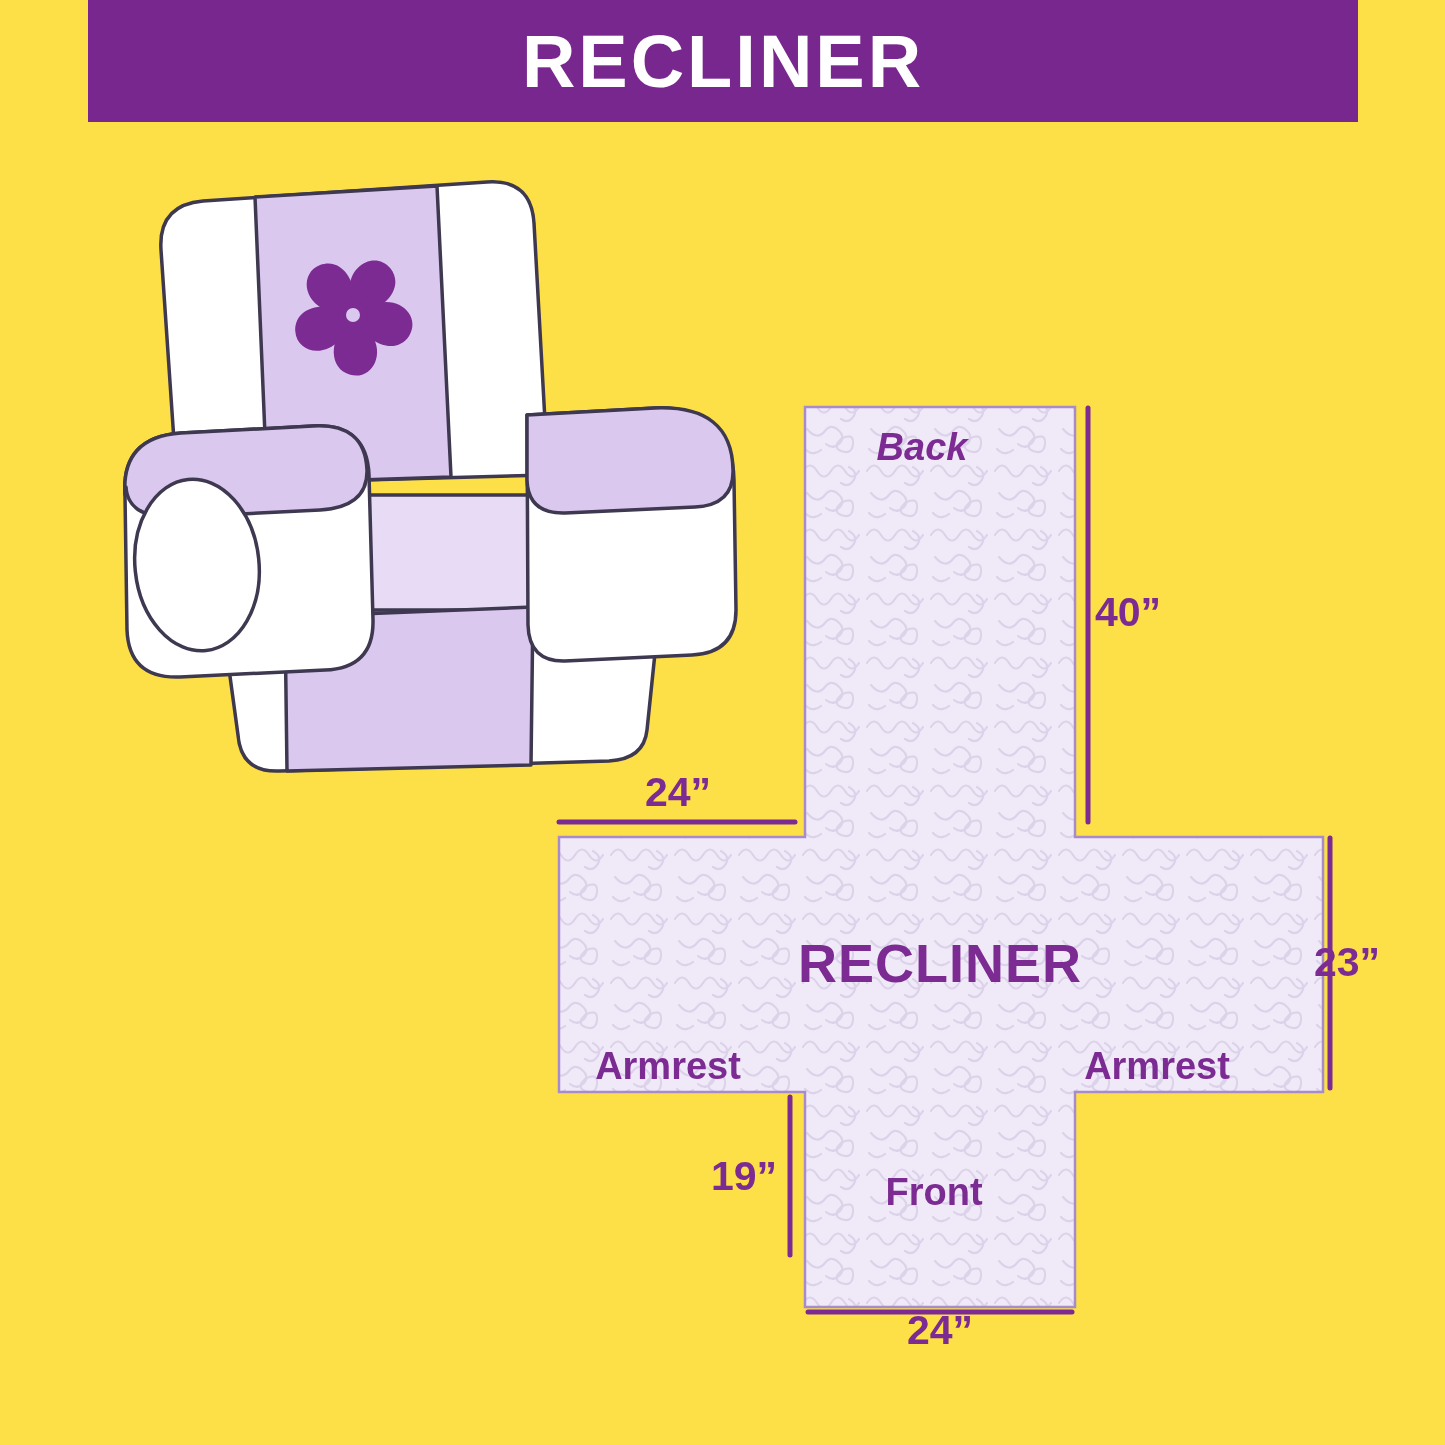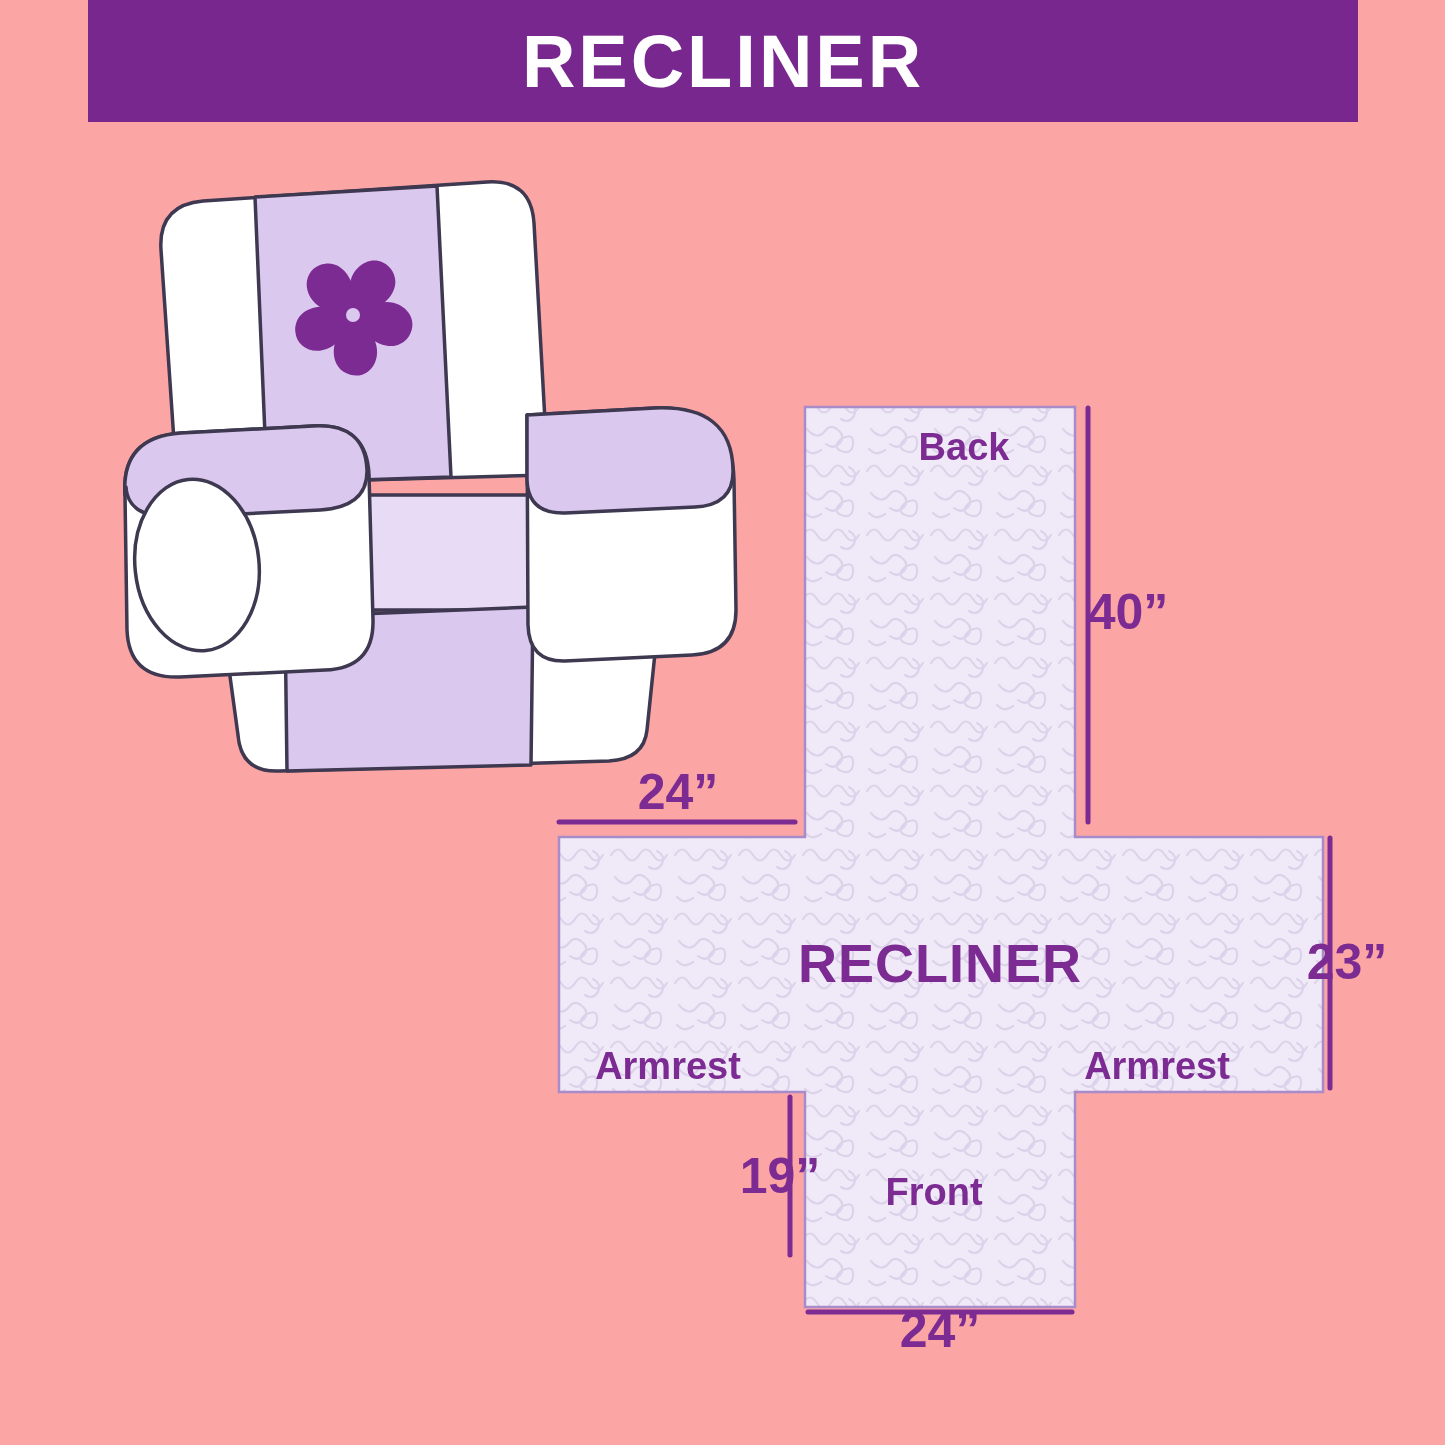--- a/index.html
+++ b/index.html
@@ -1,38 +1,38 @@
 <!DOCTYPE html>
 <html><head>
 <meta charset="utf-8">
 <style>
   html,body{margin:0;padding:0;background:#ffffff;}
   .canvas{
     position:relative;
     width:1445px;height:1445px;
-    background:#fca5a5;
+    background:#fde047;
     overflow:hidden;
     font-family:"Liberation Sans", sans-serif;
   }
   .header-bar{
     position:absolute;left:88px;top:0;width:1270px;height:122px;
     background:#78278E;
     display:flex;align-items:center;justify-content:center;
   }
   .header-title{
     color:#ffffff;font-size:74px;font-weight:700;letter-spacing:3px;
   }
   .chair-svg{position:absolute;left:95px;top:165px;}
   .cross-svg{position:absolute;left:545px;top:395px;}
   .lbl{
     position:absolute;transform:translate(-50%,-50%);
     color:#7C2B92;font-weight:700;white-space:nowrap;line-height:1;
   }
   .lbl-small{font-size:38px;}
-  .lbl-dim{font-size:50px;}
+  .lbl-dim{font-size:41px;}
   .lbl-center{font-size:54px;letter-spacing:1px;}
 </style>
 </head>
 <body>
 
 <div class="canvas">
 
   <div class="header-bar">
     <div class="header-title">RECLINER</div>
   </div>
@@ -91,24 +91,24 @@
 
     <g stroke="#7C2B92" stroke-width="5" stroke-linecap="round">
       <line x1="543" y1="13" x2="543" y2="427"></line>
       <line x1="14" y1="427" x2="250" y2="427"></line>
       <line x1="785" y1="443" x2="785" y2="693"></line>
       <line x1="245" y1="702" x2="245" y2="860"></line>
       <line x1="263" y1="917" x2="527" y2="917"></line>
     </g>
   </svg>
 
-  <div class="lbl lbl-small" style="left:964px;top:447px;">Back</div>
+  <div class="lbl lbl-small" style="left:922px;top:447px;font-style:italic;">Back</div>
   <div class="lbl lbl-dim" style="left:1128px;top:612px;">40”</div>
   <div class="lbl lbl-dim" style="left:678px;top:792px;">24”</div>
   <div class="lbl lbl-center" style="left:940px;top:963px;">RECLINER</div>
   <div class="lbl lbl-small" style="left:668px;top:1066px;">Armrest</div>
   <div class="lbl lbl-small" style="left:1157px;top:1066px;">Armrest</div>
   <div class="lbl lbl-dim" style="left:1347px;top:962px;">23”</div>
-  <div class="lbl lbl-dim" style="left:744px;top:1176px;margin-left:36px;">19”</div>
+  <div class="lbl lbl-dim" style="left:744px;top:1176px;">19”</div>
   <div class="lbl lbl-small" style="left:934px;top:1192px;">Front</div>
   <div class="lbl lbl-dim" style="left:940px;top:1330px;">24”</div>
 
 </div>
 
 </body></html>

